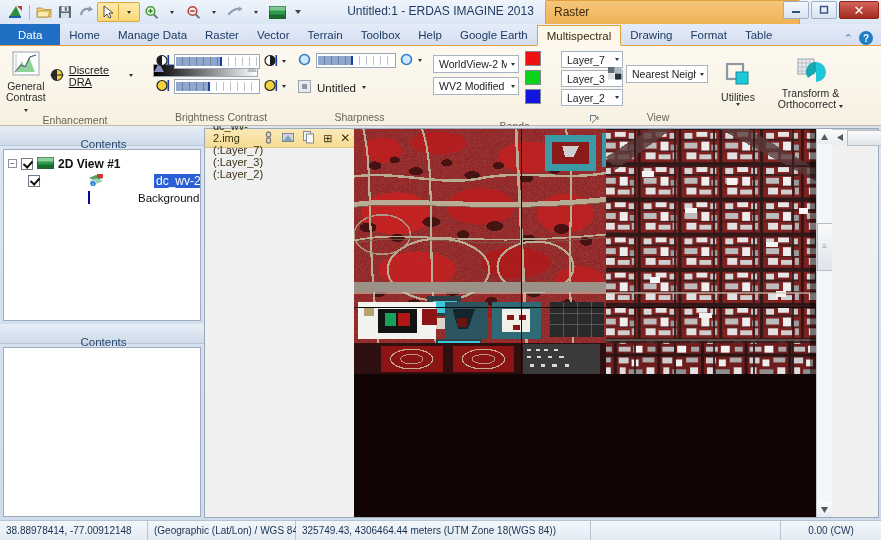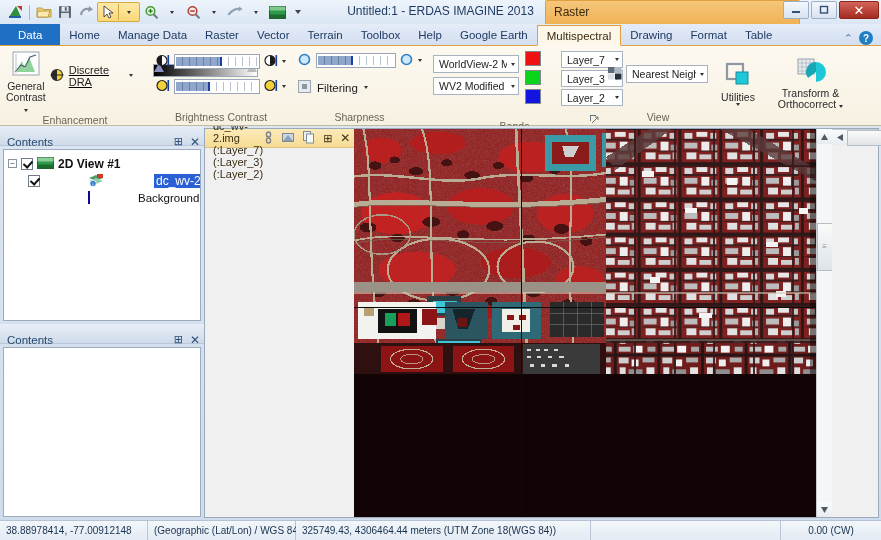--- a/index.html
+++ b/index.html
@@ -142,21 +142,21 @@
   
   .body { flex: 1; display: flex; position: relative; overflow: hidden; }
 
   
   .leftdock { width: 204px; flex: 0 0 204px; display: flex; flex-direction: column;
               background: linear-gradient(#dce6f2,#cfdcec); padding: 0; }
   .panel { display: flex; flex-direction: column; }
   .panel-hdr {
     height: 20px; display: flex; align-items: center; padding: 12px 4px 0 7px;
     background: linear-gradient(#e7eef7,#cfdbea);
-    font-size: 11.5px; color: #27496e; border-bottom: 1px solid #b9c7d8;
+    font-size: 11.5px; color: #27496e; border-bottom: 1px solid #b9c7d8; flex-direction: column;
   }
   .panel-hdr .tools { margin-left: auto; display: flex; gap: 7px; align-items: center; }
   .panel-body { background: #fff; border: 1px solid #9cacbe; margin: 3px; flex: 1; overflow: hidden; position: relative; }
 
   .tree { padding: 5px 4px; font-size: 11.5px; }
   .tnode { display: flex; align-items: center; gap: 4px; height: 17px; white-space: nowrap; }
   .tnode.lvl2 { padding-left: 20px; gap: 48px; }
   .expander {
     width: 9px; height: 9px; border: 1px solid #8a949f; background: #fff;
     font-size: 8px; line-height: 7px; text-align: center; color: #333; flex: 0 0 9px;
@@ -462,21 +462,21 @@
           </span>
           <i class="caret-sm"></i>
         </div>
         <div class="smallrow" style="gap:6px;">
           <span>
             <svg width="13" height="13" viewBox="0 0 13 13">
               <rect x="0.5" y="0.5" width="12" height="12" fill="#e6eaee" stroke="#9aa5b1"></rect>
               <rect x="4" y="4" width="5" height="5" fill="#8c96a1"></rect>
             </svg>
           </span>
-          <span style="font-size:11.5px;color:#1d1d1d;">Filtering</span>
+          <span style="font-size:11.5px;color:#1d1d1d;">Untitled</span>
           <i class="caret-sm"></i>
         </div>
       </div>
       <div class="rgroup-label">Sharpness</div>
     </div>
     <div class="rsep"></div>
 
     <div class="rgroup" style="width:175px">
       <div class="rgroup-body" style="gap:6px;align-items:flex-start;padding-top:5px;padding-bottom:12px;">
         <div style="display:flex;flex-direction:column;gap:4px;padding-top:4px;">

